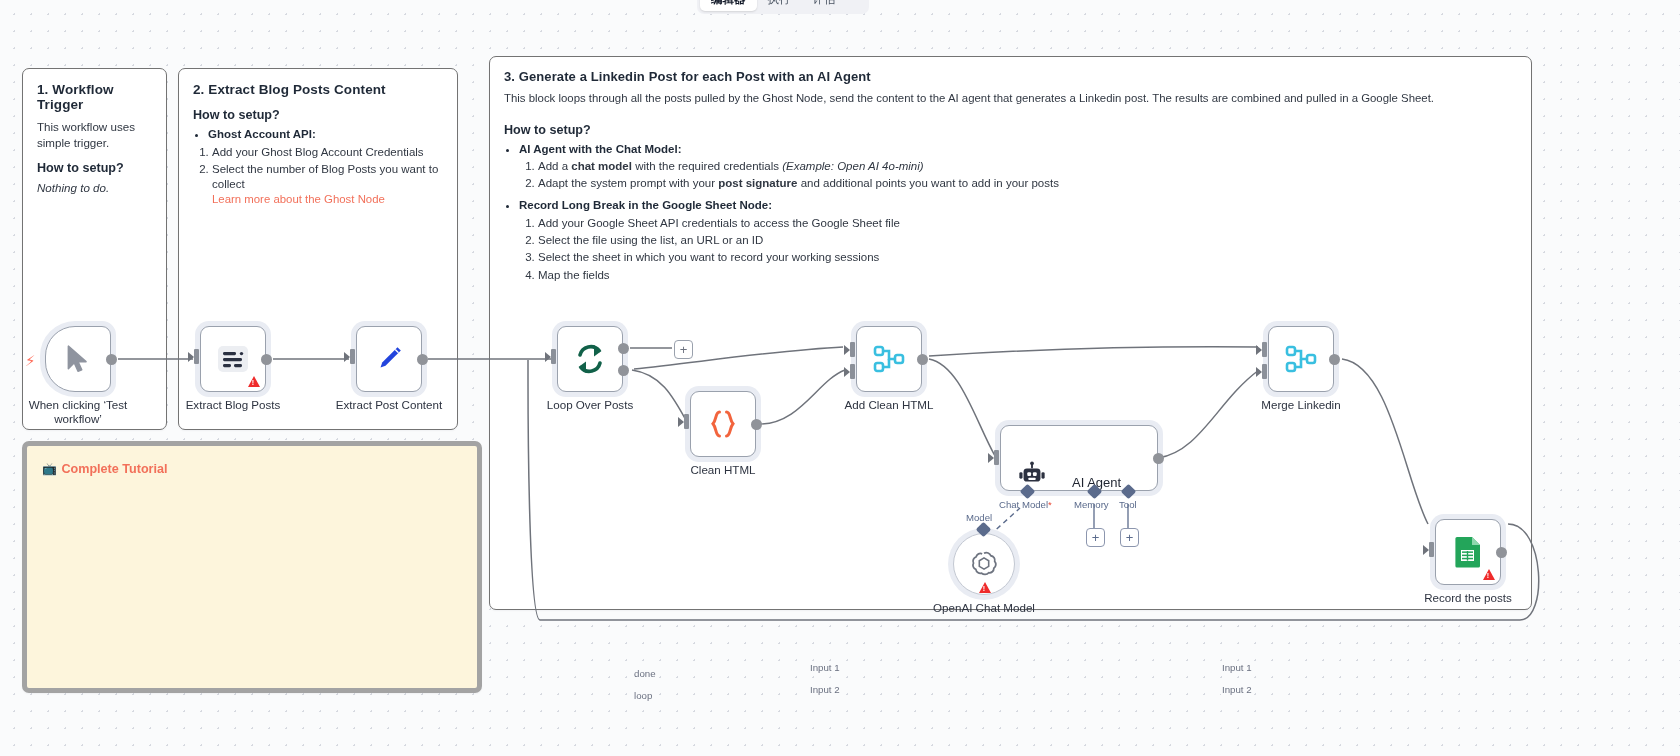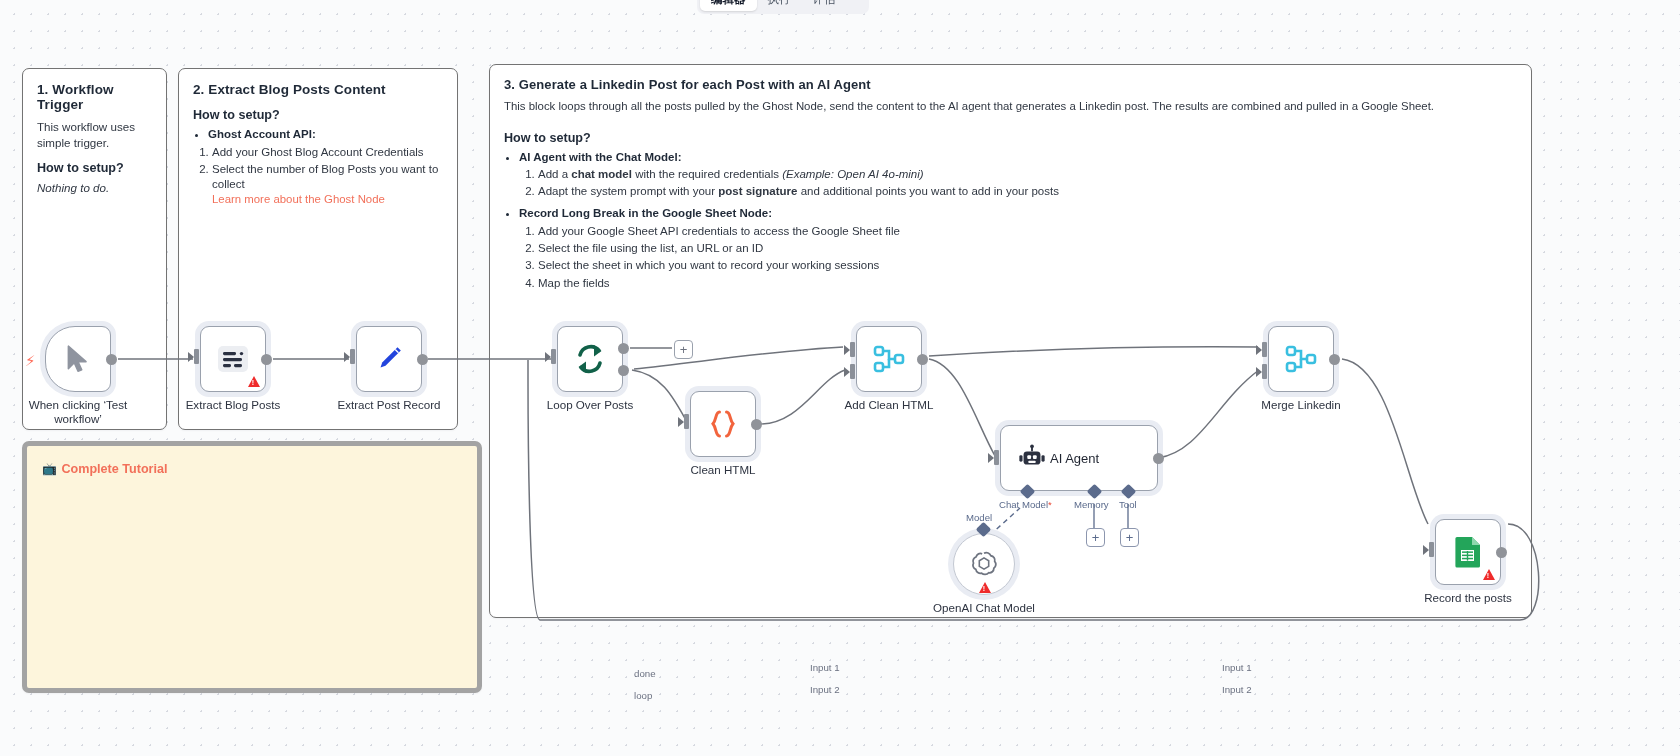--- a/index.html
+++ b/index.html
@@ -46,41 +46,41 @@
   .sticky ul{margin:0;padding-left:15px;list-style:disc;}
   .sticky ul>li{font-size:11.5px;line-height:15.5px;font-weight:700;color:#1f2937;margin-bottom:2px;}
   .sticky ol{margin:2px 0 7px 0;padding-left:19px;}
   .sticky ol>li{font-size:11.5px;line-height:15.2px;font-weight:400;color:#303742;margin-bottom:2px;}
   .lnk{color:#f2705a;font-size:11.4px;display:block;line-height:15px;text-decoration:none;}
   em.b{font-style:italic;}
   strong.b{font-weight:700;}
 
   #note1{left:22px;top:68px;width:145px;height:362px;}
   #note2{left:178px;top:68px;width:280px;height:362px;}
-  #note3{left:489px;top:64px;width:1043px;height:554px;}
+  #note3{left:489px;top:56px;width:1043px;height:554px;}
   #note3 .inner{padding:12px 14px;}
   #note3 h3{font-size:13px;}
   #note3 p{font-size:11.4px;}
   #note4{left:22px;top:441px;width:460px;height:252px;background:#fdf5dc;border:5px solid #a3a3a3;}
   #note4 .inner{padding:13px 15px;}
   #note4 .tut{color:#f2705a;font-weight:700;font-size:12.6px;}
 
   
   #edges{position:absolute;left:0;top:0;width:1680px;height:756px;z-index:8;pointer-events:none;}
 
   
   .node{position:absolute;z-index:12;}
   .nbox{
     width:66px;height:66px;background:#ffffff;border:1.6px solid #9aa1ad;
     border-radius:9px;box-sizing:border-box;
     display:flex;align-items:center;justify-content:center;
     box-shadow:0 0 0 5px #e9ecf3;position:relative;
   }
   .nbox.trigger{border-radius:30px 9px 9px 30px;}
-  .nbox.wide{width:158px;justify-content:flex-start;padding-left:16px;gap:3px;border-radius:9px;}
+  .nbox.wide{width:158px;justify-content:flex-start;padding-left:16px;gap:25px;border-radius:9px;align-items:flex-end;}
   .nbox.circle{width:62px;height:62px;border-radius:50%;border:1.4px solid #c3c8d2;box-shadow:0 0 0 5px #e9ecf3;}
   .nlabel{
     position:absolute;top:72px;left:50%;transform:translateX(-50%);
     font-size:11.6px;color:#2d3340;white-space:nowrap;text-align:center;font-weight:400;
   }
   .nlabel.two{white-space:normal;width:118px;line-height:14px;}
   .warn{
     position:absolute;right:5px;bottom:4px;width:0;height:0;
     border-left:6px solid transparent;border-right:6px solid transparent;
     border-bottom:11px solid #ef2b2b;
@@ -255,21 +255,21 @@
     <div class="tri"></div>
       <div class="bar"></div>
   </div>
   <div class="nbox">
     <svg width="32" height="32" viewBox="0 0 32 32">
       <path d="M24.5 4.2 L27.8 7.5 L12.5 22.8 L7.5 24.5 L9.2 19.5 Z" fill="#2244dd"></path>
       <path d="M22.2 6.5 L25.5 9.8" stroke="#fff" stroke-width="1.3"></path>
     </svg>
   </div>
   <div class="outdot" style="left:61px;top:28px;"></div>
-  <div class="nlabel">Extract Post Record</div>
+  <div class="nlabel">Extract Post Content</div>
 </div>
 
 <div class="node" style="left:557px;top:326px;">
   <div class="inarr" style="left:-12px;top:23px;">
     <div class="tri"></div>
       <div class="bar"></div>
   </div>
   <div class="nbox">
     <svg width="36" height="36" viewBox="0 0 36 36">
       <path d="M8 14 A11 11 0 0 1 27 9.5" fill="none" stroke="#116149" stroke-width="3.6" stroke-linecap="round"></path>

